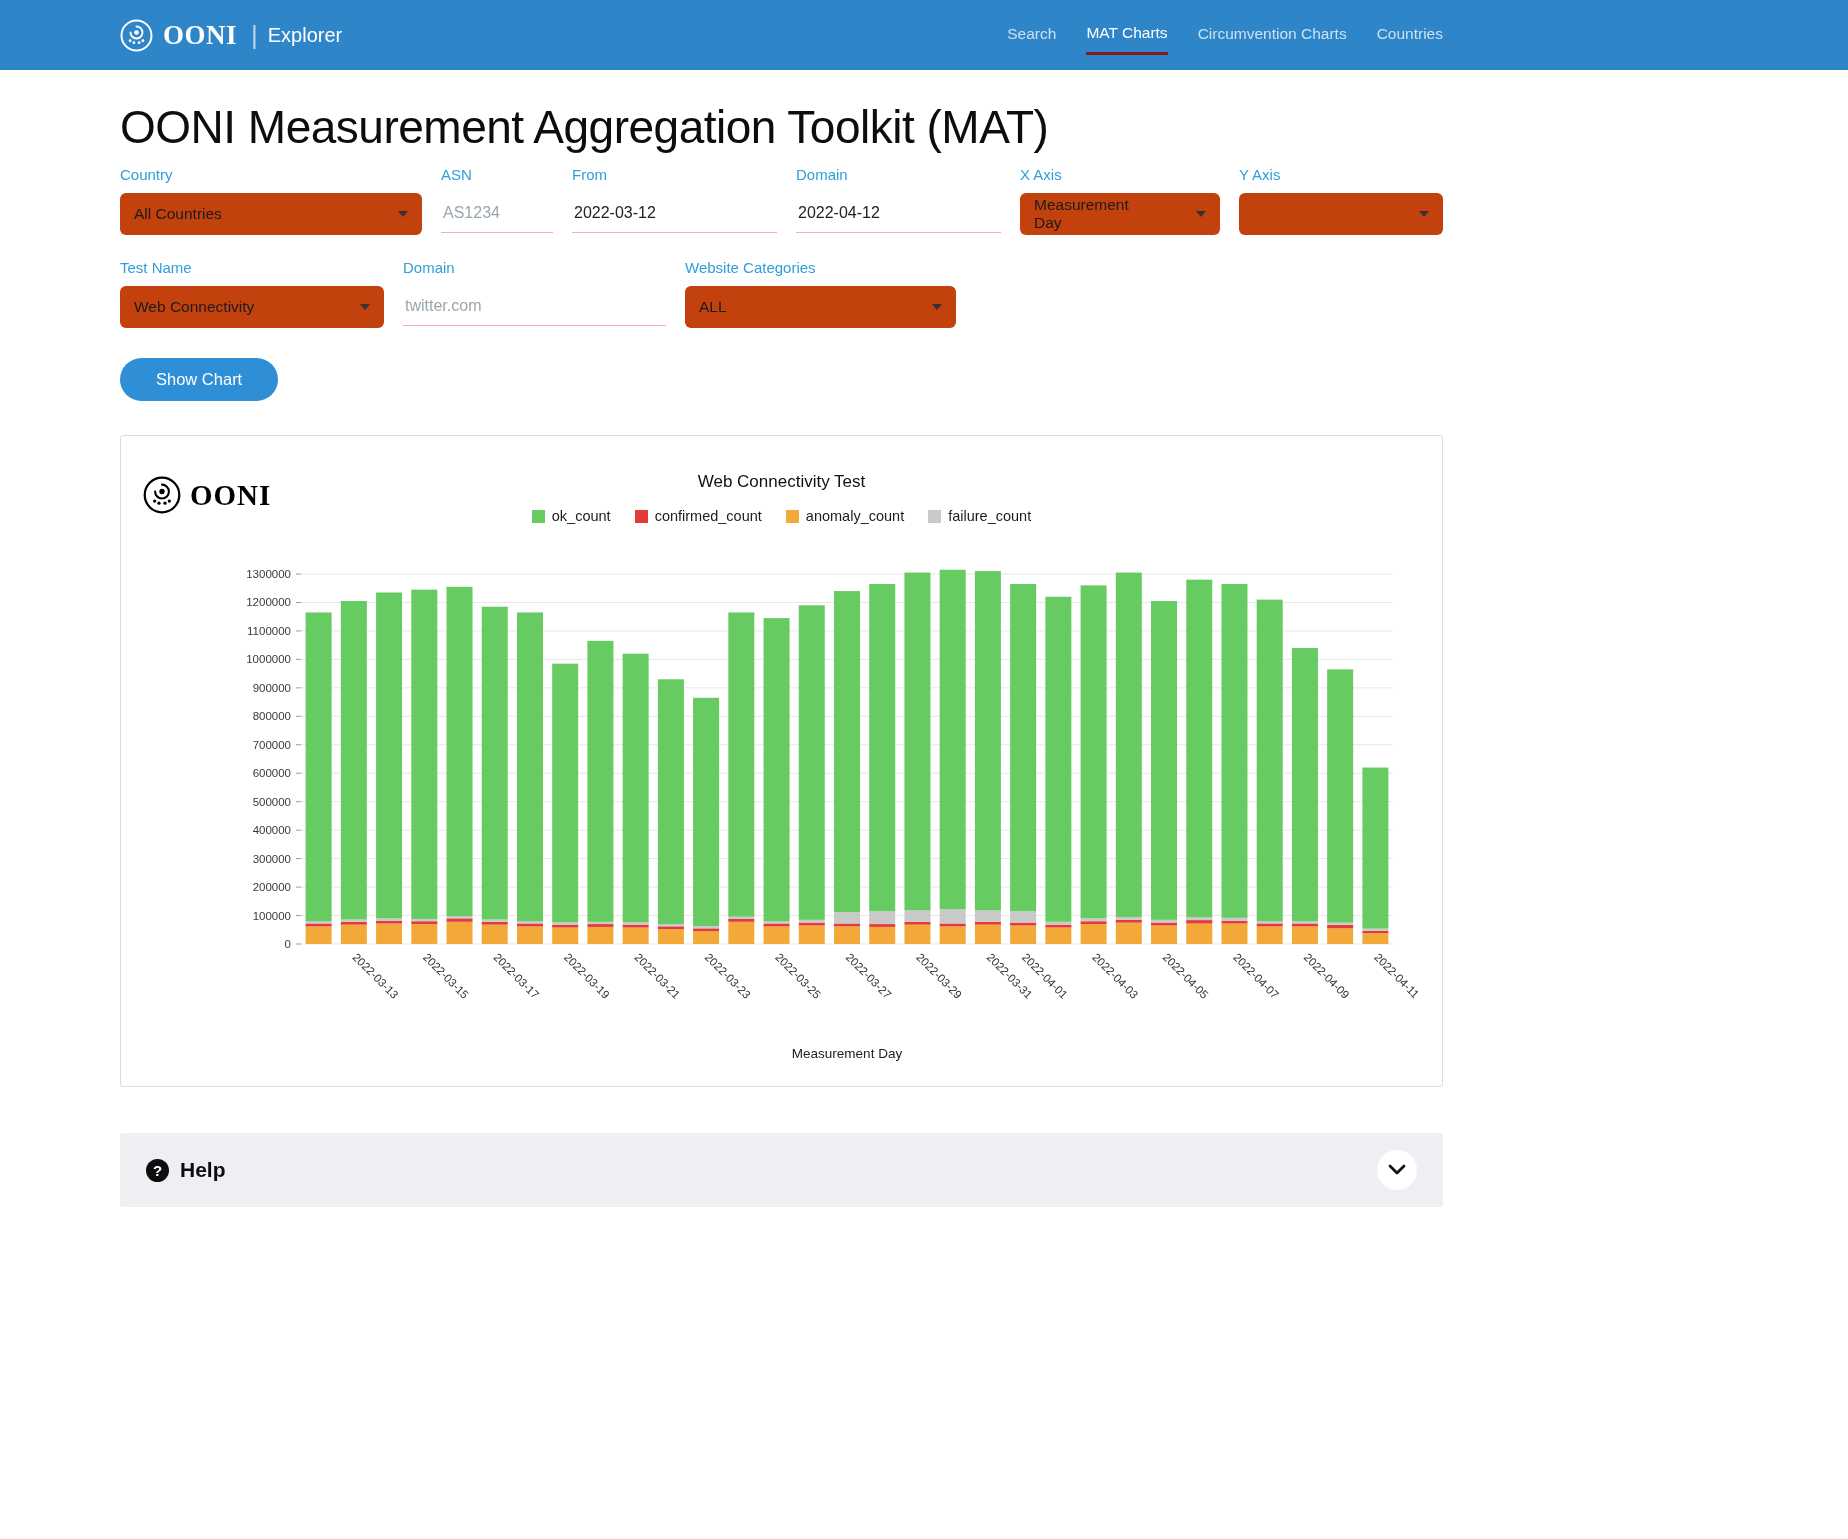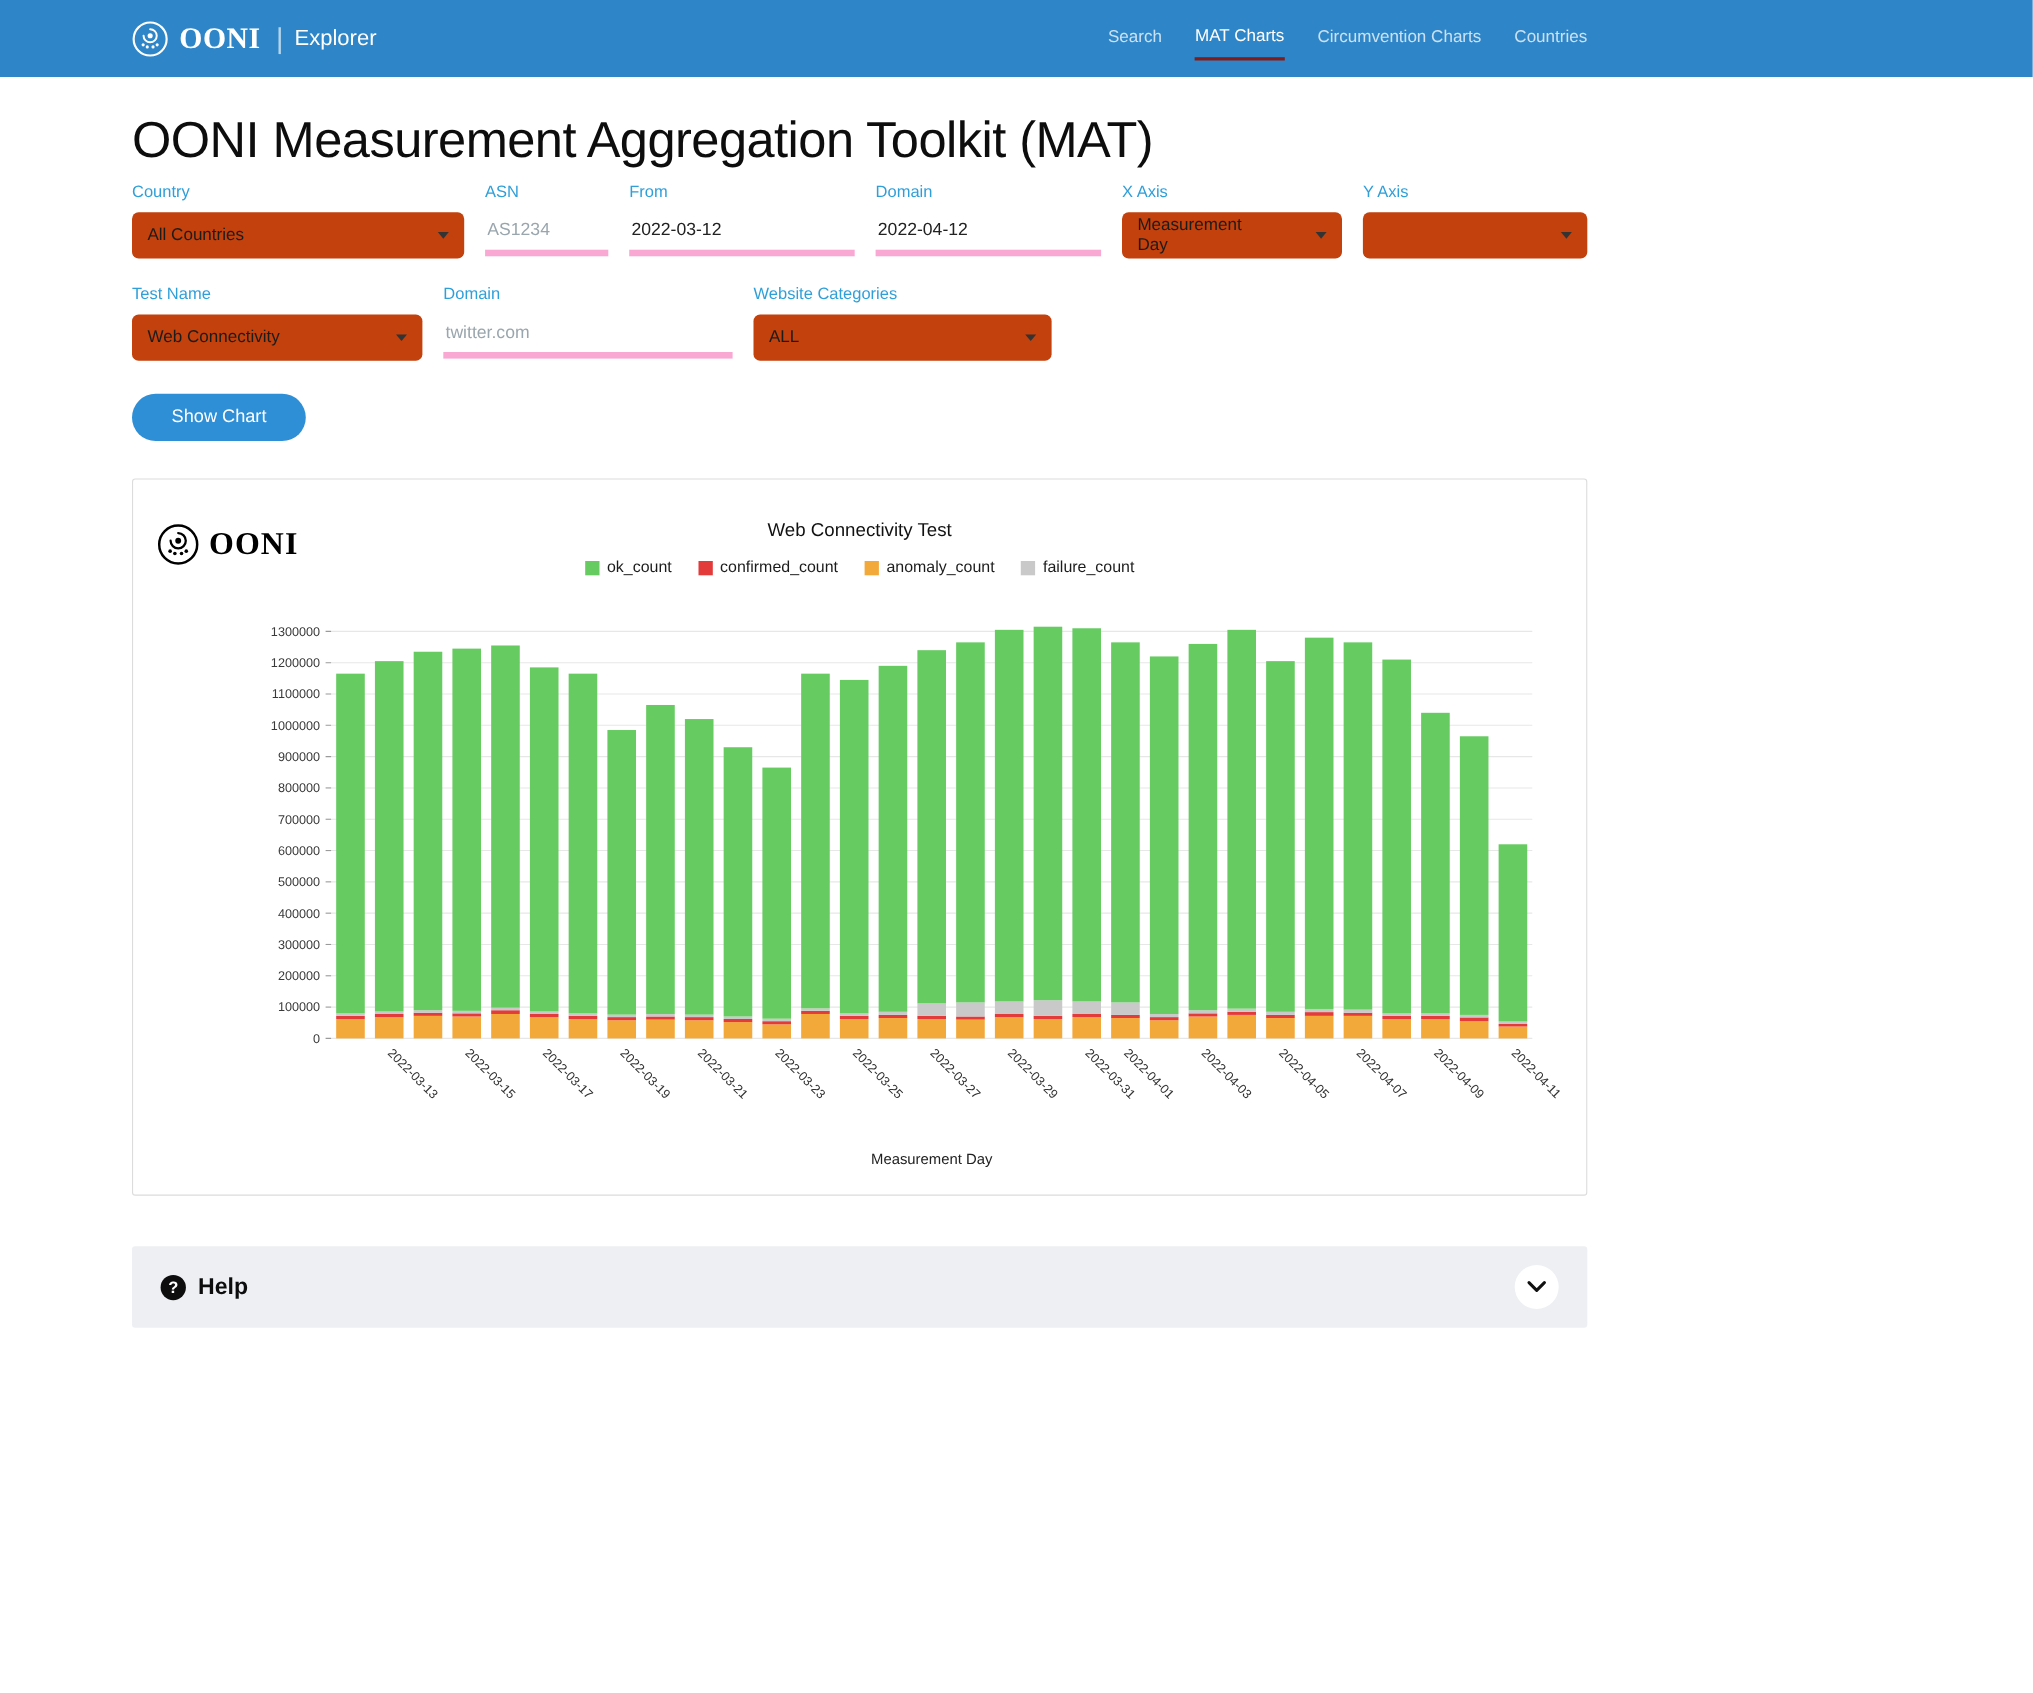--- a/index.html
+++ b/index.html
@@ -26,21 +26,21 @@
   h1.page-title { font-size:46px; font-weight:500; margin:30px 0 12px; color:#0d0d0d; letter-spacing:-0.5px; }
   .page-subtitle { font-size:17px; font-weight:700; margin:0 0 32px; }
   
   .form-row { display:flex; gap:19px; margin-bottom:24px; }
   .field {}
   .field-label { display:block; color:#2f9fd9; font-size:15px; font-weight:500; margin-bottom:10px; }
   .fw-country{width:302px}.fw-asn{width:112px}.fw-from{width:205px}.fw-until{width:205px}.fw-x{width:200px}.fw-y{width:204px}
   .fw-test{width:264px}.fw-domain{width:263px}.fw-cat{width:271px}
   .select { background:#c2410c; border-radius:6px; height:42px; display:flex; align-items:center; justify-content:space-between; padding:0 14px; font-size:15.5px; cursor:pointer; color:#1c1c1c;gap:28px; }
   .caret { width:0; height:0; border-left:5px solid transparent; border-right:5px solid transparent; border-top:6px solid #333; flex:none; margin-left:8px; }
-  .text-input { border:none; border-bottom:6px solid #f9a8d4; height:40px; font-size:16px; width:100%; outline:none; background:transparent; color:#222; padding:0 2px; font-family:"Liberation Sans",sans-serif; }
+  .text-input { border:none; border-bottom:1px solid #f9a8d4; height:40px; font-size:16px; width:100%; outline:none; background:transparent; color:#222; padding:0 2px; font-family:"Liberation Sans",sans-serif; }
   .text-input::placeholder { color:#9aa6ad; }
   .show-chart-btn { background:#2e8fd6; color:#fff; border:none; border-radius:22px; height:43px; padding:0 36px; font-size:16.5px; margin:6px 0 34px; cursor:pointer; font-family:"Liberation Sans",sans-serif; }
   
   .chart-card { border:1px solid #dcdcdc; border-radius:3px; padding:22px 20px 14px; position:relative; }
   .card-brand { position:absolute; left:22px; top:40px; display:flex; align-items:center; gap:9px; color:#000; }
   .card-brand-name { font-family:"Liberation Serif", serif; font-weight:700; font-size:29px; letter-spacing:1px; }
   .chart-title { text-align:center; font-size:17px; margin-top:14px; color:#111; }
   .legend { display:flex; justify-content:center; gap:24px; margin-top:16px; font-size:14.5px; align-items:center; }
   .legend-item { display:flex; align-items:center; gap:7px; }
   .legend-swatch { width:13px; height:13px; display:inline-block; }

